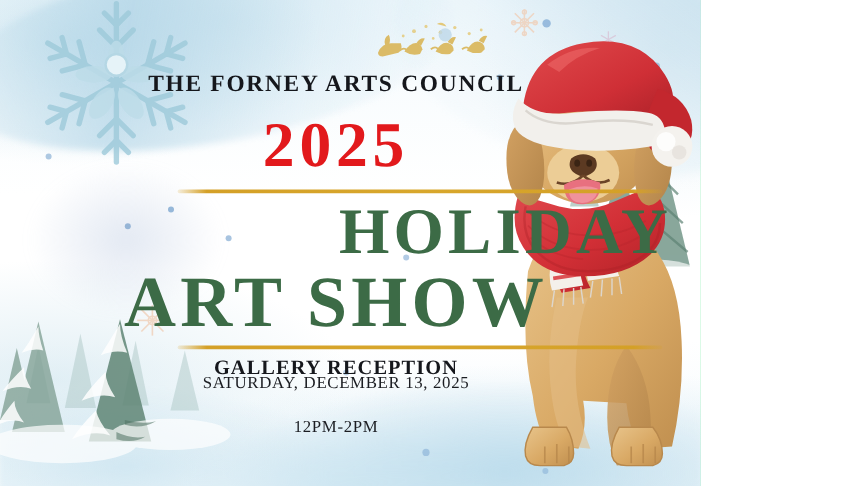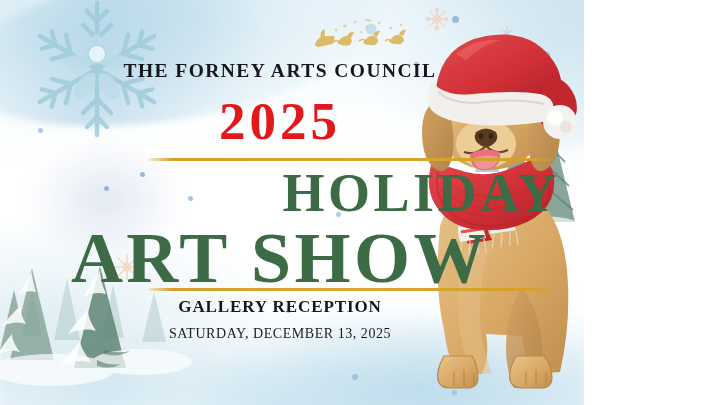--- a/index.html
+++ b/index.html
@@ -104,36 +104,36 @@
 
   #title-line-1,#title-line-2{
     position:absolute;left:0;right:0;
     color:#3c6b46;
     font-weight:bold;
     font-family:"Liberation Serif",serif;
     line-height:1;
     white-space:nowrap;
   }
   #title-line-1{top:166px;font-size:54px;letter-spacing:3.5px;text-align:right;}
-  #title-line-2{top:222px;font-size:72px;letter-spacing:3.5px;}
+  #title-line-2{top:222px;font-size:60px;letter-spacing:3.5px;}
 
   #reception-title{
     position:absolute;left:0;right:0;top:297px;
     font-size:17px;font-weight:bold;letter-spacing:.9px;
     color:#15171c;
     font-family:"Liberation Serif",serif;
     text-align:center;
   }
   .detail-line{
     position:absolute;left:0;right:0;
     font-size:14px;letter-spacing:.55px;
     color:#1b1d22;
     font-family:"Liberation Serif",serif;
   }
-  #detail-date{top:326px;}
+  #detail-date{top:312px;}
   #detail-time{top:349px;}
   #detail-venue{top:370px;}
 </style>
 </head>
 <body>
 
 <div id="poster">
 
   <div class="wash" id="bg-base"></div>
   <div class="wash" id="bg-swoosh-tl"></div>
@@ -461,15 +461,16 @@
 
   <div id="text-block">
     <div id="org-name">THE FORNEY ARTS COUNCIL</div>
     <div id="year">2025</div>
     <div class="divider" id="divider-top"></div>
     <div id="title-line-1">HOLIDAY</div>
     <div id="title-line-2">ART SHOW</div>
     <div class="divider" id="divider-bottom"></div>
     <div id="reception-title">GALLERY RECEPTION</div>
     <div class="detail-line" id="detail-date">SATURDAY, DECEMBER 13, 2025</div>
+    <div class="detail-line" id="detail-time">12PM-2PM</div>
   </div>
 
 </div>
 
 </body></html>

